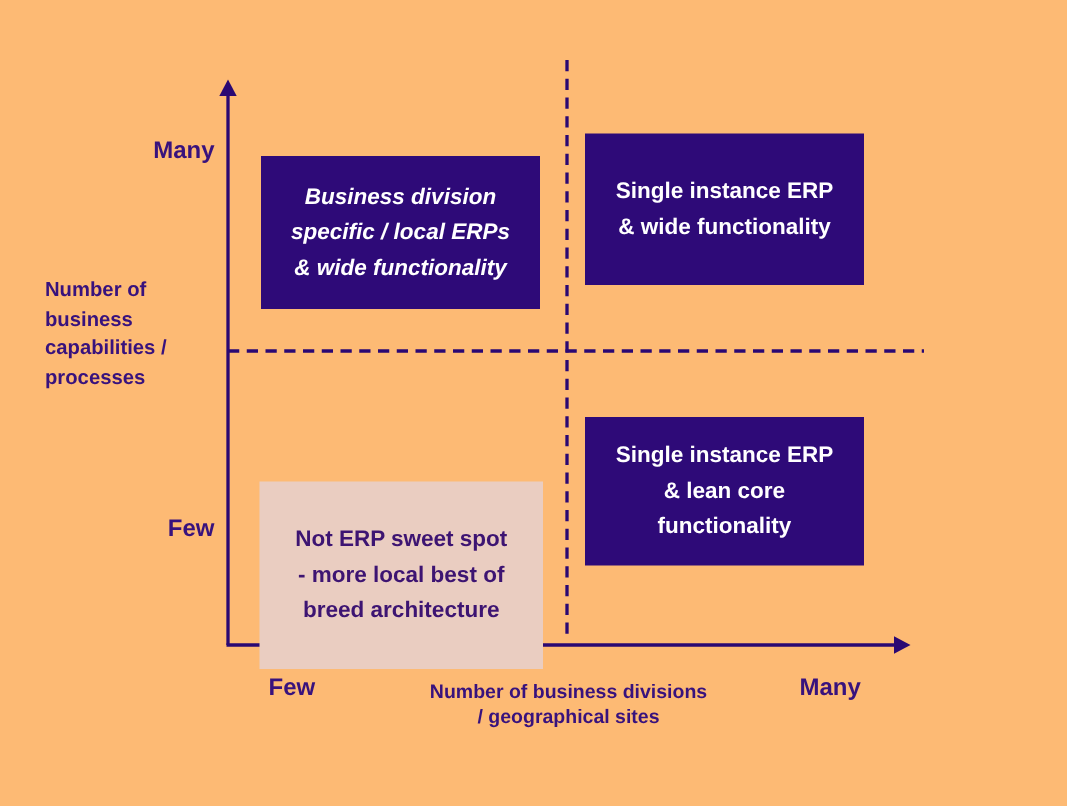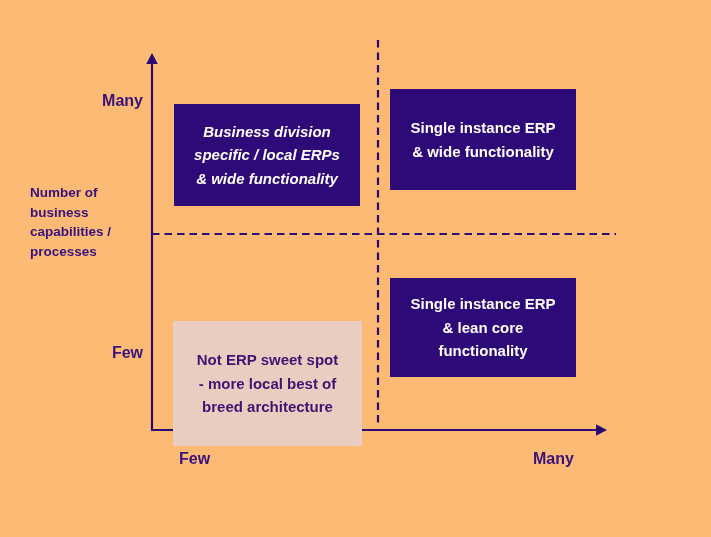--- a/index.html
+++ b/index.html
@@ -92,15 +92,17 @@
   <div class="box box-purple box-tr">Single instance ERP
 &amp; wide functionality</div>
   <div class="box box-pink box-bl">Not ERP sweet spot
 - more local best of
 breed architecture</div>
   <div class="box box-purple box-br">Single instance ERP
 &amp; lean core
 functionality</div>
 
   <div class="tick tick-few-x">Few</div>
+  <div class="axis-title axis-title-x">Number of business divisions
+/ geographical sites</div>
   <div class="tick tick-many-x">Many</div>
 
 </div>
 
 </body></html>

